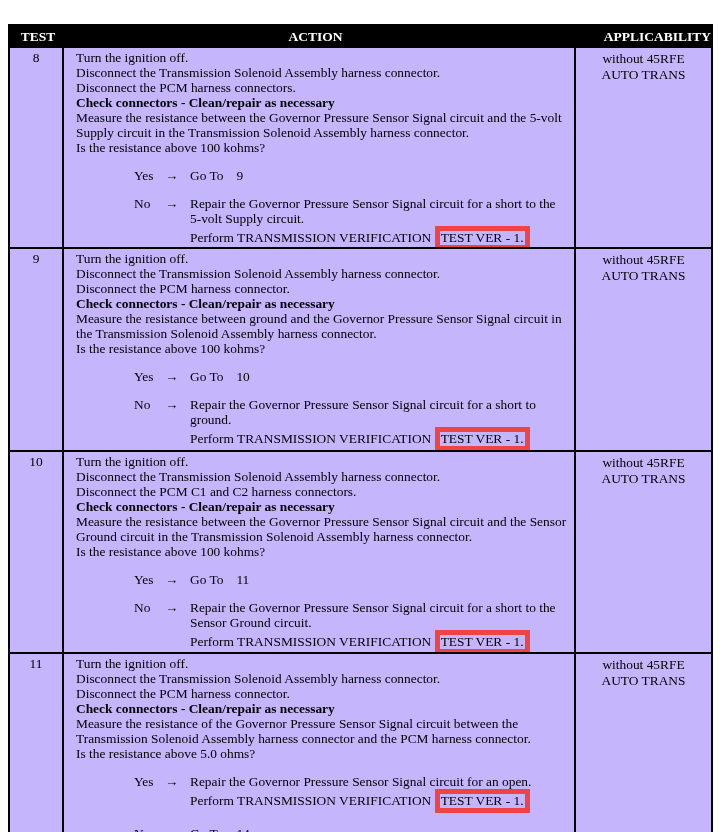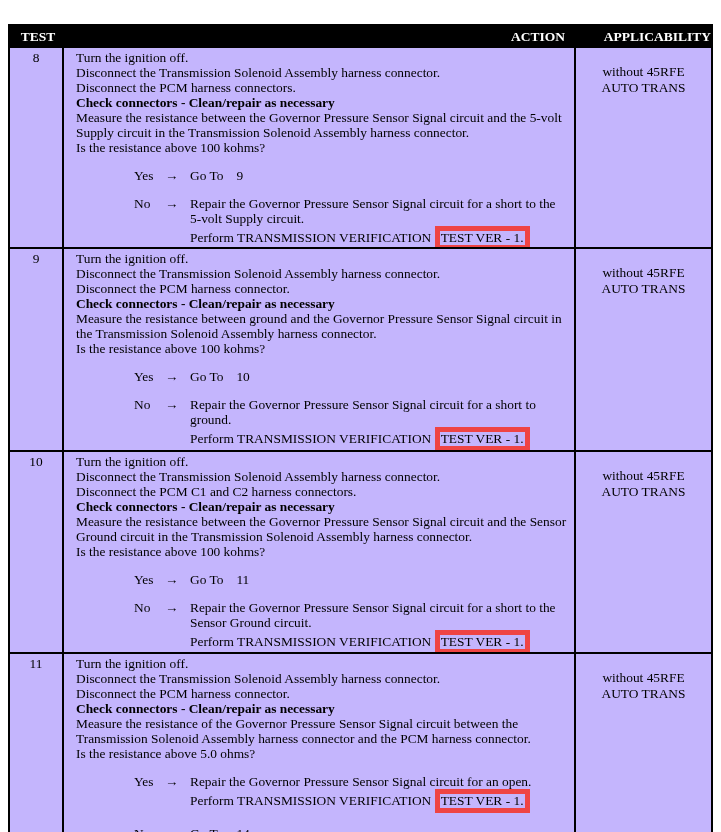--- a/index.html
+++ b/index.html
@@ -20,21 +20,21 @@
   .hdr {
     display: flex;
     height: 22px;
     background: #000;
     color: #fff;
     font-weight: bold;
     font-size: 13.5px;
     align-items: center;
   }
   .h-test  { width: 56px; text-align: center; }
-  .h-action{ flex: 1; text-align: right; }
+  .h-action{ flex: 1; text-align: center; }
   .h-app   { width: 146px; text-align: right; }
   
   .row {
     display: flex;
     border-top: 2px solid #000;
   }
   .row.r0 { height: 199px; border-top: none; }
   .row.r1 { height: 203px; }
   .row.r2 { height: 202px; }
   .row.r3 { height: 184px; }
@@ -49,21 +49,21 @@
     flex: 1;
     border-right: 2px solid #000;
     padding: 2px 4px 0 12px;
     font-size: 13.4px;
     line-height: 15px;
     overflow: hidden;
   }
   .c-app {
     width: 135px;
     text-align: center;
-    padding-top: 16px;
+    padding-top: 3px;
     font-size: 13.4px;
     line-height: 16px;
     white-space: pre-line;
   }
   .step { }
   .step.bold { font-weight: bold; }
   .branch {
     display: flex;
     margin-top: 13px;
     padding-left: 58px;

